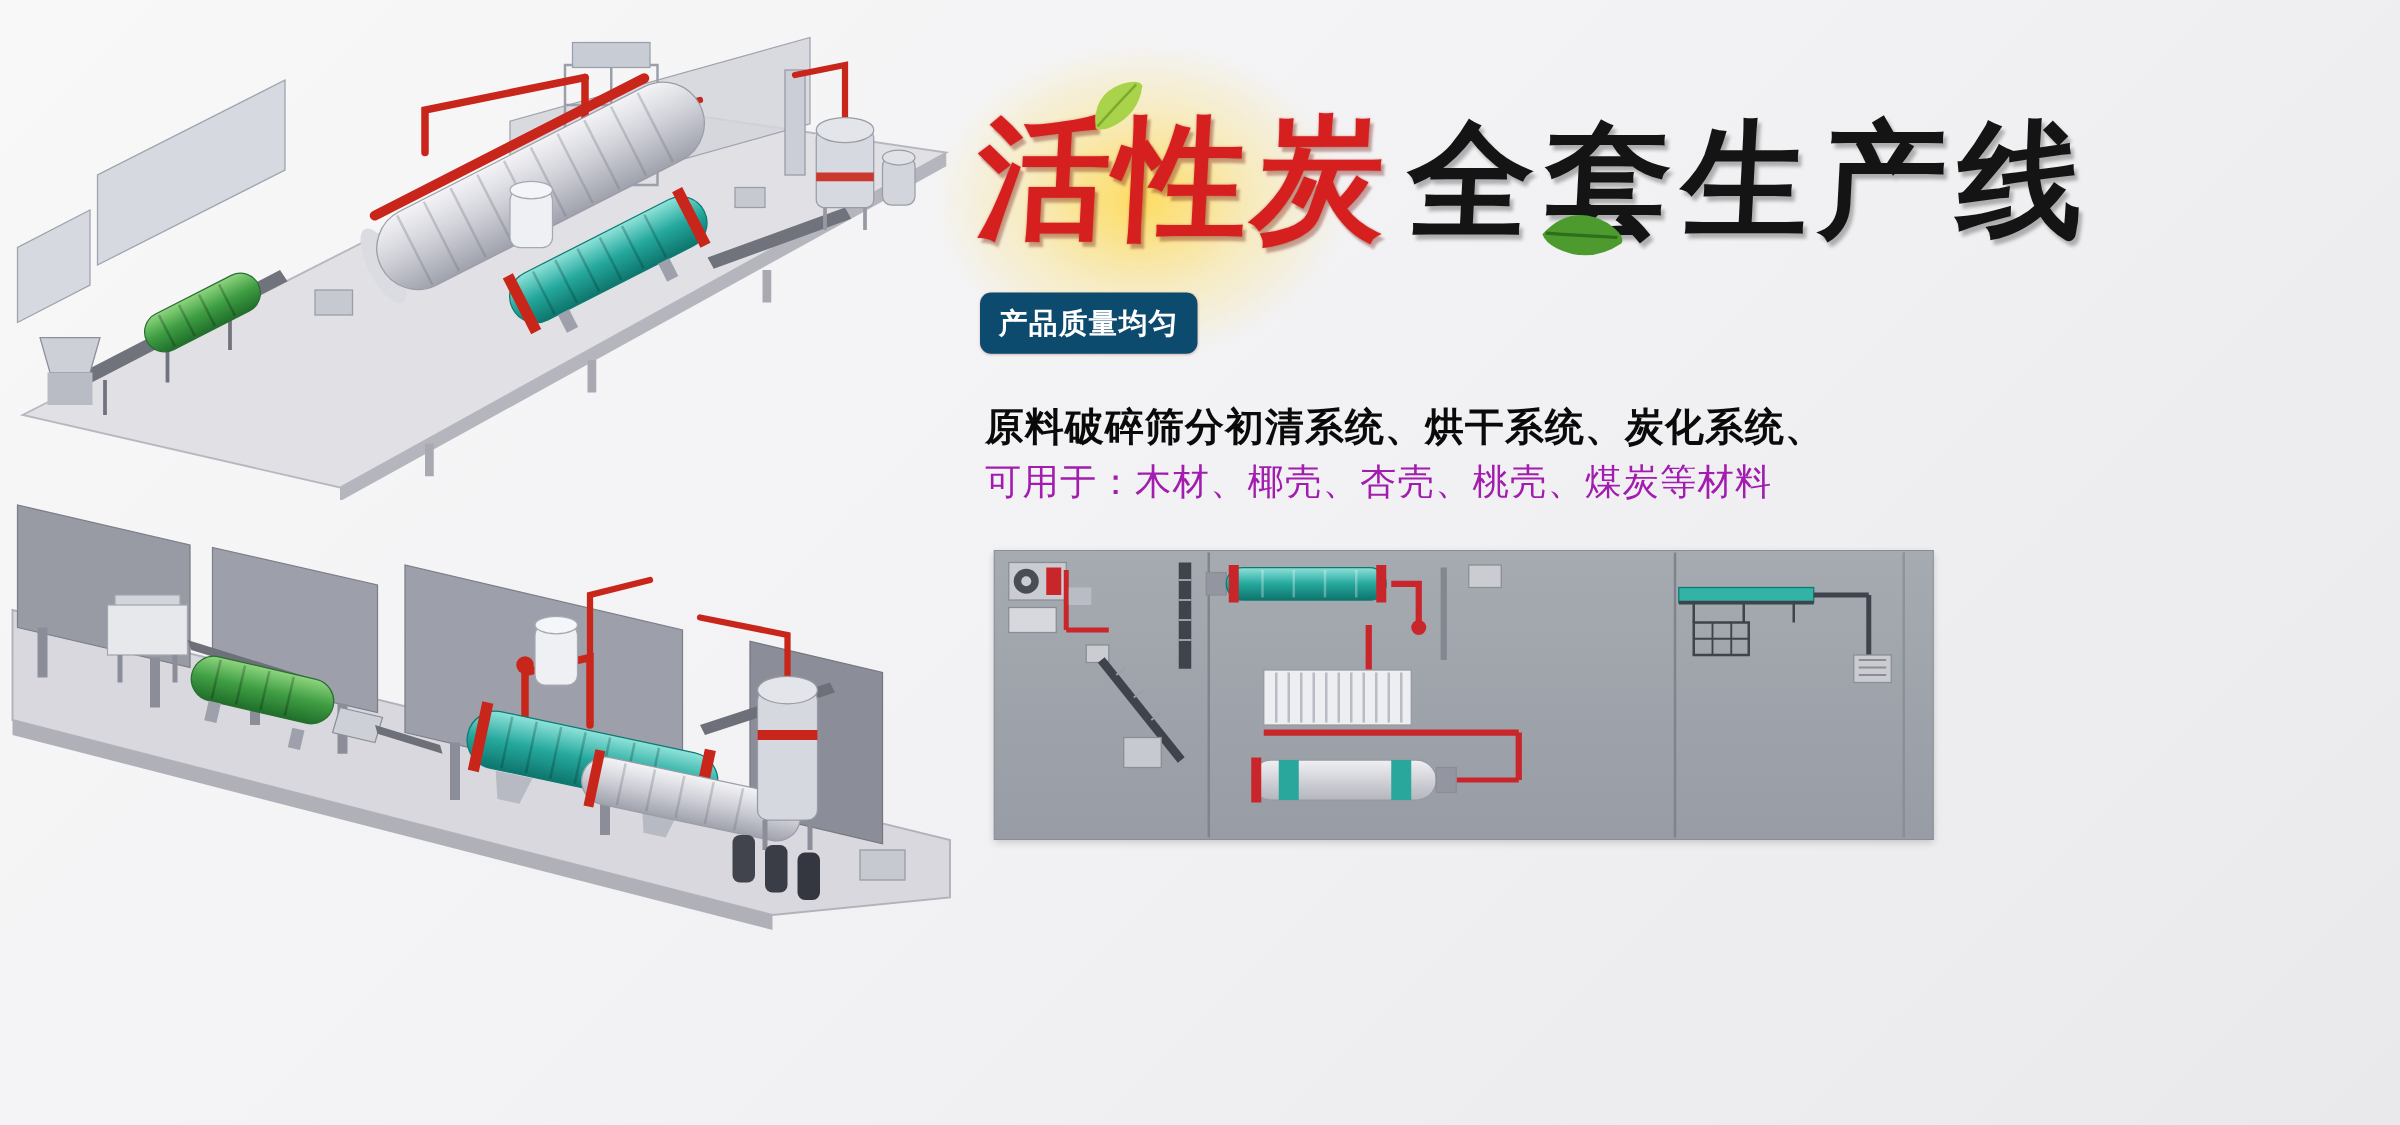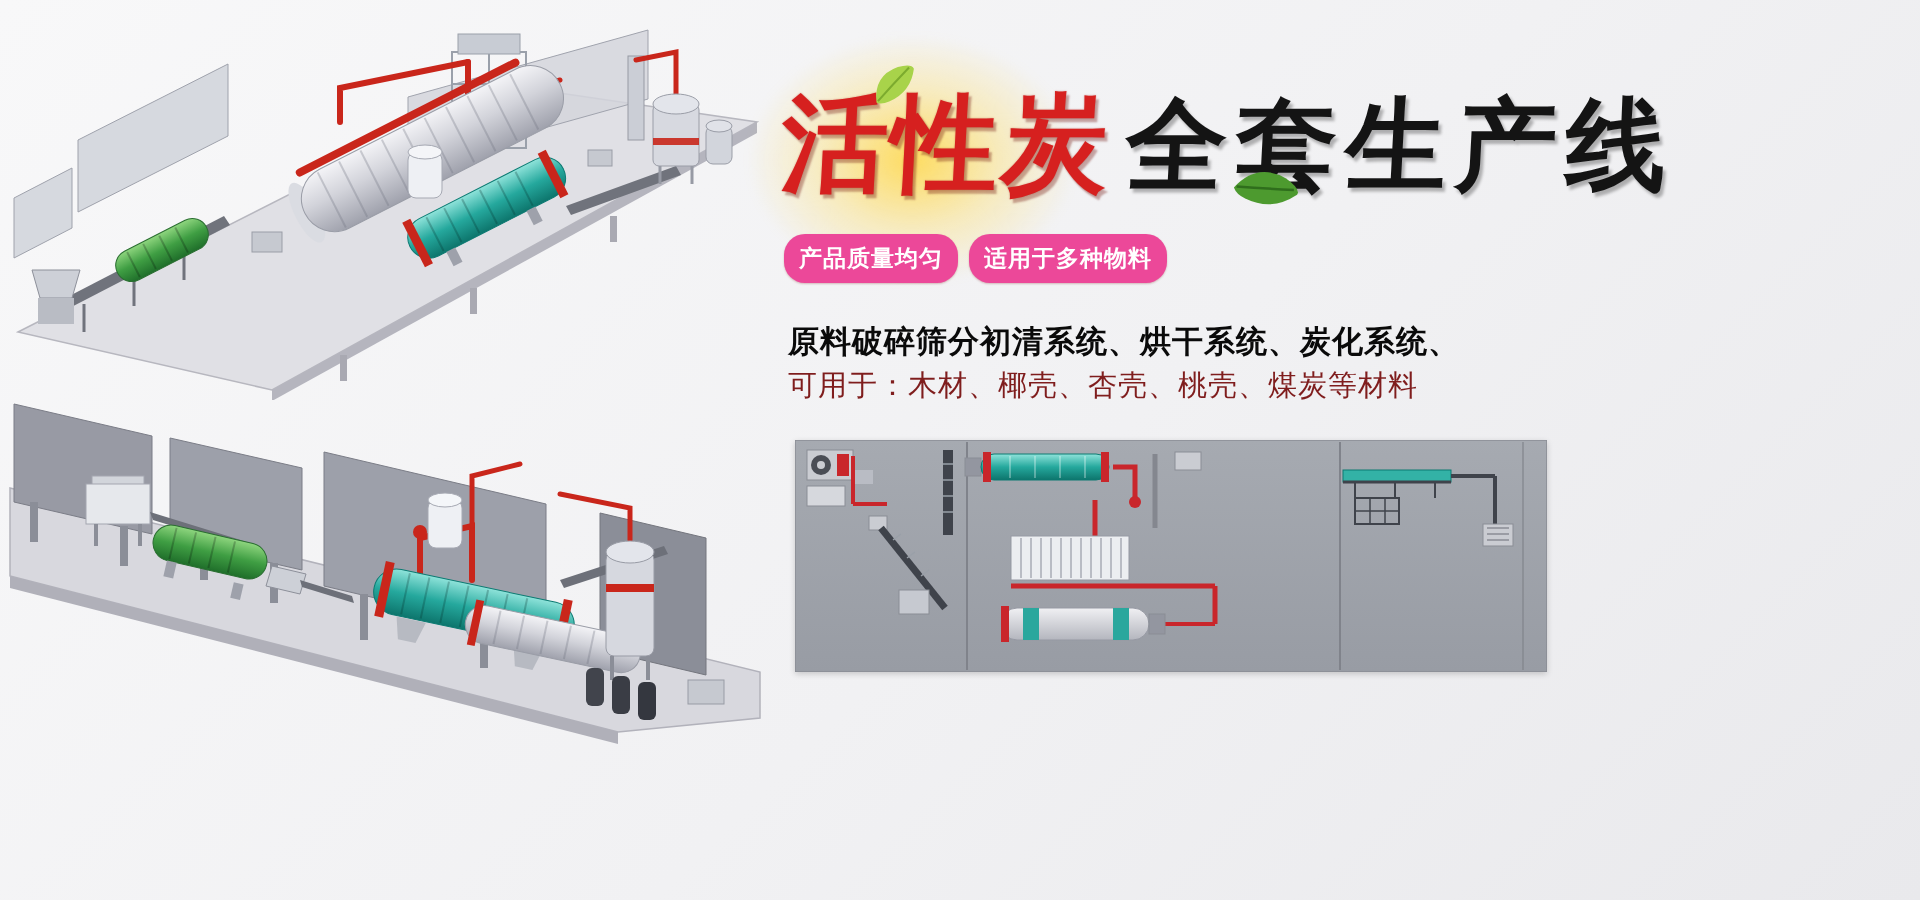--- a/index.html
+++ b/index.html
@@ -35,33 +35,33 @@
     font-size:101px; color:#141414; margin-left:14px;
     text-shadow: 3px 4px 3px rgba(0,0,0,.28);
     letter-spacing:9px;
   }
   .leaf { position:absolute; }
   .leaf-1 { left:86px; top:-14px; transform:rotate(-24deg); }
   .leaf-2 { left:452px; top:86px; transform:rotate(26deg); }
 
   .badges { position:absolute; left:784px; top:234px; display:flex; gap:11px; }
   .badge {
-    background:#ec4899; color:#ffffff; font-weight:bold; font-size:23px;
-    padding:9px 15px; border-radius:21px; letter-spacing:1px;
+    background:#0c4a6e; color:#ffffff; font-weight:bold; font-size:23px;
+    padding:9px 15px; border-radius:9px; letter-spacing:1px;
     box-shadow: 0 1px 2px rgba(120,10,10,.25);
   }
 
   .desc-bold {
     position:absolute; left:788px; top:294px;
     font-size:31px; font-weight:bold; color:#0a0a0a;
     line-height:1.32; letter-spacing:1px;margin-top:28px;
   }
   .desc-plain {
     position:absolute; left:788px; top:366px;
-    font-size:29px; color:#7f1d1d; letter-spacing:1px;text-align:center;
+    font-size:29px; color:#a21caf; letter-spacing:1px;text-align:center;
   }
 
   .schematic {
     position:absolute; left:795px; top:440px; width:752px; height:232px;
     box-shadow: 0 2px 6px rgba(0,0,0,.18);
   }
 </style>
 </head>
 <body>
 
@@ -311,21 +311,20 @@
     <path d="M4,27 Q24,18 46,9" stroke="#7cab2e" stroke-width="2" fill="none"></path>
   </svg>
   <svg class="leaf leaf-2" width="66" height="44" viewBox="0 0 66 44">
     <path d="M3,36 Q13,3 46,5 Q64,8 63,15 Q48,41 18,41 Q8,41 3,36 Z" fill="#4d9a2f"></path>
     <path d="M5,34 Q30,24 58,12" stroke="#2f6e1c" stroke-width="2.5" fill="none"></path>
   </svg>
 </div>
 
 <div class="badges">
   <span class="badge">产品质量均匀</span>
-  <span class="badge">适用于多种物料</span>
 </div>
 
 <div class="desc-bold">
   <div>原料破碎筛分初清系统、烘干系统、炭化系统、</div>
 </div>
 <div class="desc-plain">可用于：木材、椰壳、杏壳、桃壳、煤炭等材料</div>
 
 <div class="schematic">
 <svg viewBox="0 0 752 232" width="752" height="232">
   <defs>

